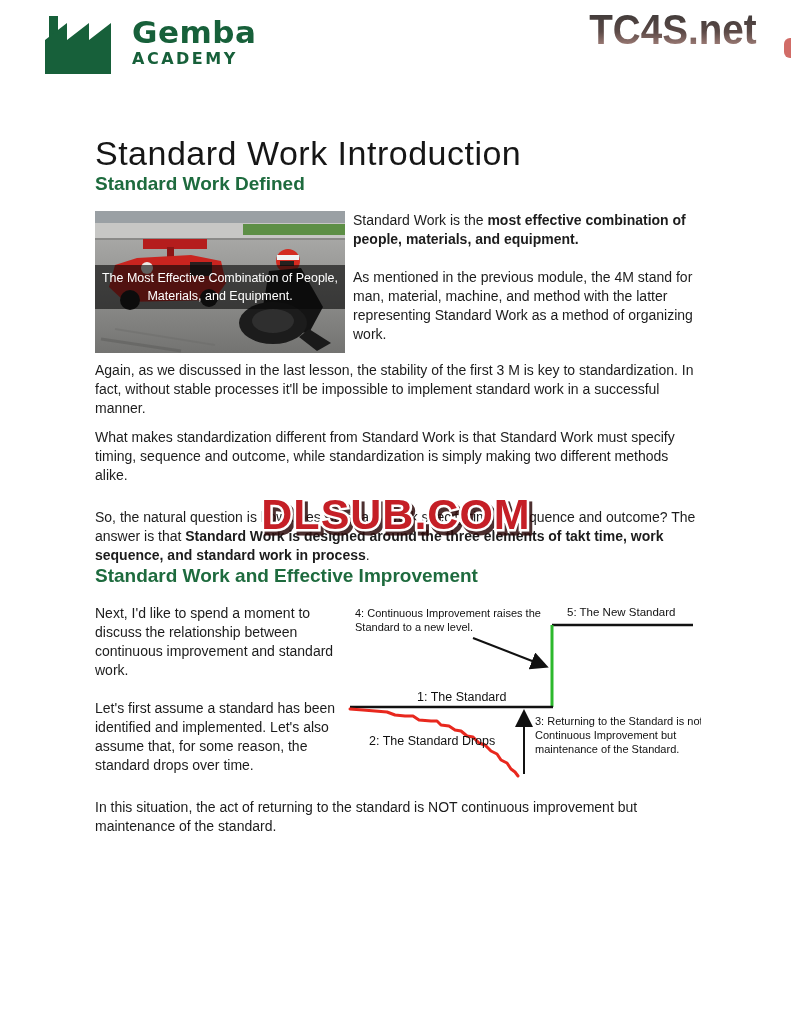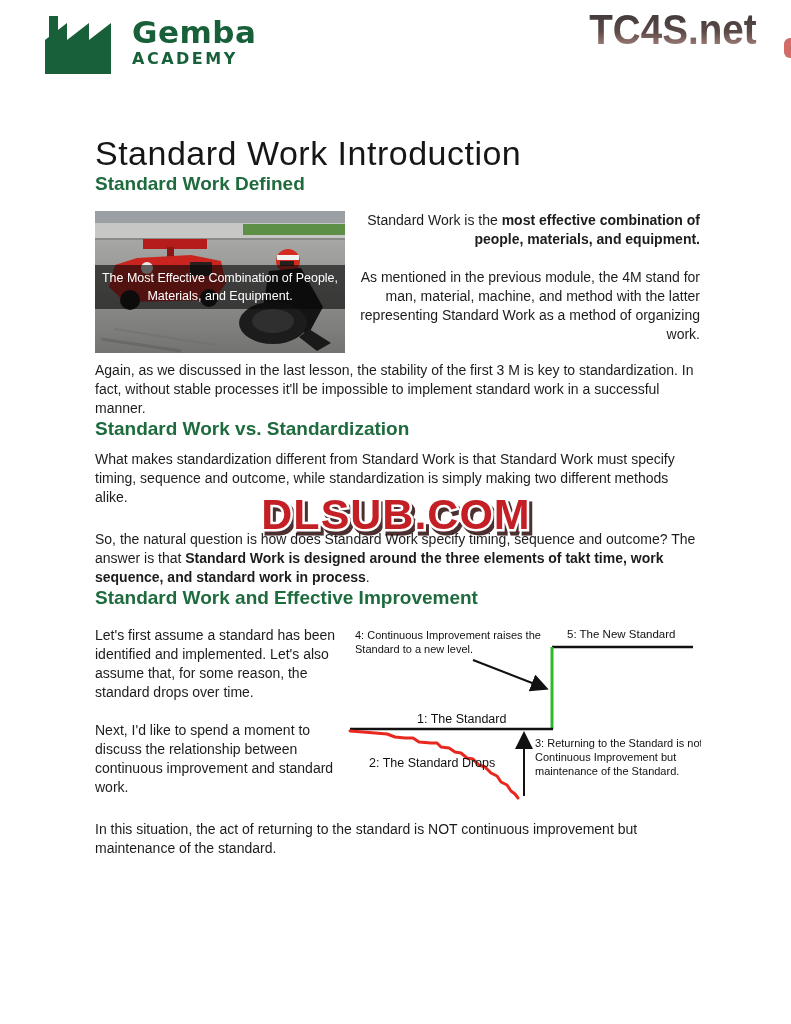--- a/index.html
+++ b/index.html
@@ -20,21 +20,21 @@
   .h2-1{margin-top:24px;} .h2-2{margin-top:16px;} .h2-3{margin-top:18px;}
 
   p{margin:0;font-size:14px;line-height:19px;}
   .b{font-weight:bold;}
   .p-after-img{margin-top:8px;}
   .s2p1{margin-top:10px;} .s2p2{margin-top:23px;}
   .lastp{margin-top:16px;}
 
   .fig-row{display:flex;gap:8px;margin-top:16px;}
   .figure{width:250px;height:142px;flex:0 0 auto;}
-  .fig-col{width:348px;text-align:right;}
+  .fig-col{width:348px;}
   .fig-col p + p{margin-top:19px;}
 
   .sec3-row{display:flex;margin-top:17px;height:178px;}
   .sec3-left{width:244px;flex:0 0 auto;}
   .sec3-left p + p{margin-top:19px;}
   .diagram{width:356px;height:178px;margin-left:6px;flex:0 0 auto;}
 
   .wm-mid{position:absolute;top:485px;left:50%;transform:translateX(-50%);}
   .wm-bottom{position:absolute;right:3px;top:974px;}
 
@@ -120,32 +120,31 @@
       </svg>
 
       <div class="fig-col">
         <p><span>Standard Work is the </span><span class="b">most effective combination of people, materials, and equipment.</span></p>
         <p>As mentioned in the previous module, the 4M stand for man, material, machine, and method with the latter representing Standard Work as a method of organizing work.</p>
       </div>
     </div>
 
     <p class="p-after-img">Again, as we discussed in the last lesson, the stability of the first 3 M is key to standardization. In fact, without stable processes it'll be impossible to implement standard work in a successful manner.</p>
 
-    <h2 class="green h2-2">Standard Work vs. Standardization</h2>
 
     <p class="s2p1">What makes standardization different from Standard Work is that Standard Work must specify timing, sequence and outcome, while standardization is simply making two different methods alike.</p>
 
     <p class="s2p2"><span>So, the natural question is how does Standard Work specify timing, sequence and outcome? The answer is that </span><span class="b">Standard Work is designed around the three elements of takt time, work sequence, and standard work in process</span><span>.</span></p>
 
     <h2 class="green h2-3">Standard Work and Effective Improvement</h2>
 
     <div class="sec3-row">
       <div class="sec3-left">
+        <p>Next, I'd like to spend a moment to discuss the relationship between continuous improvement and standard work.</p>
         <p>Let's first assume a standard has been identified and implemented. Let's also assume that, for some reason, the standard drops over time.</p>
-        <p>Next, I'd like to spend a moment to discuss the relationship between continuous improvement and standard work.</p>
       </div>
 
       <svg class="diagram" viewBox="0 0 356 178">
         <defs>
           <marker id="ah" markerWidth="9" markerHeight="9" refX="7" refY="4.5" orient="auto">
             <polygon points="0,0 9,4.5 0,9" fill="#111"></polygon>
           </marker>
         </defs>
 
         <text x="10" y="13" font-size="11" fill="#111">4: Continuous Improvement raises the</text>

